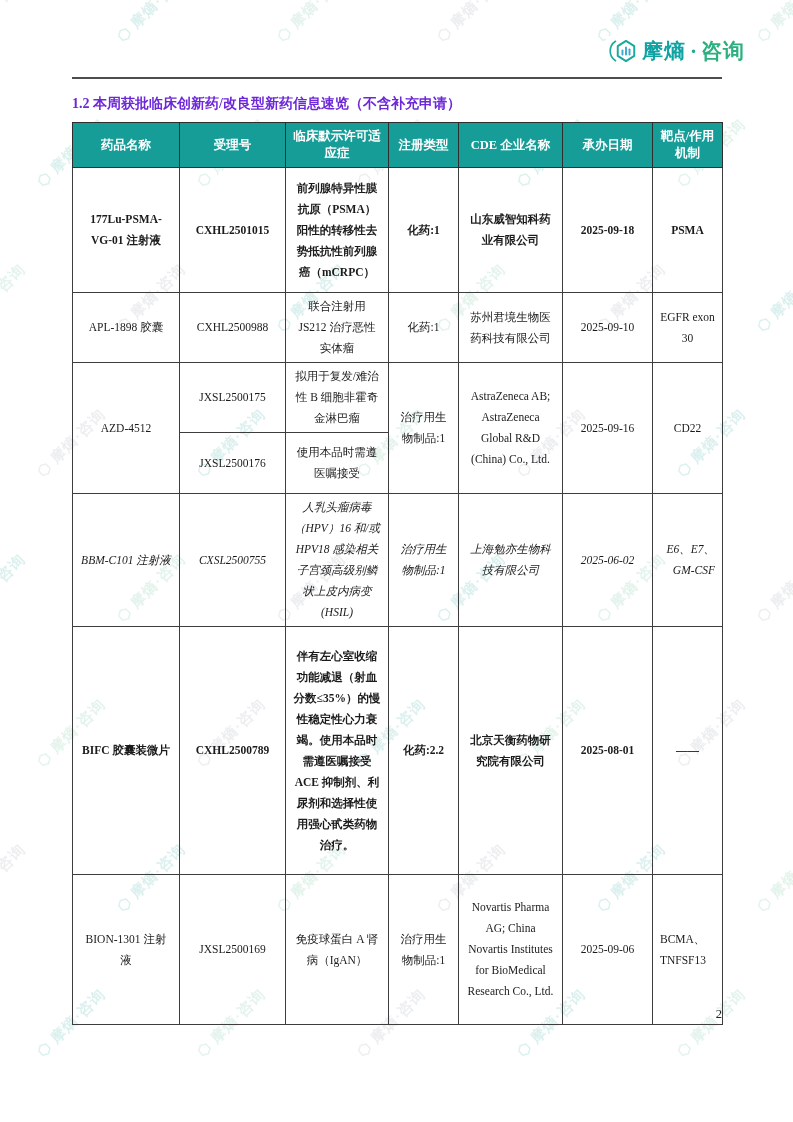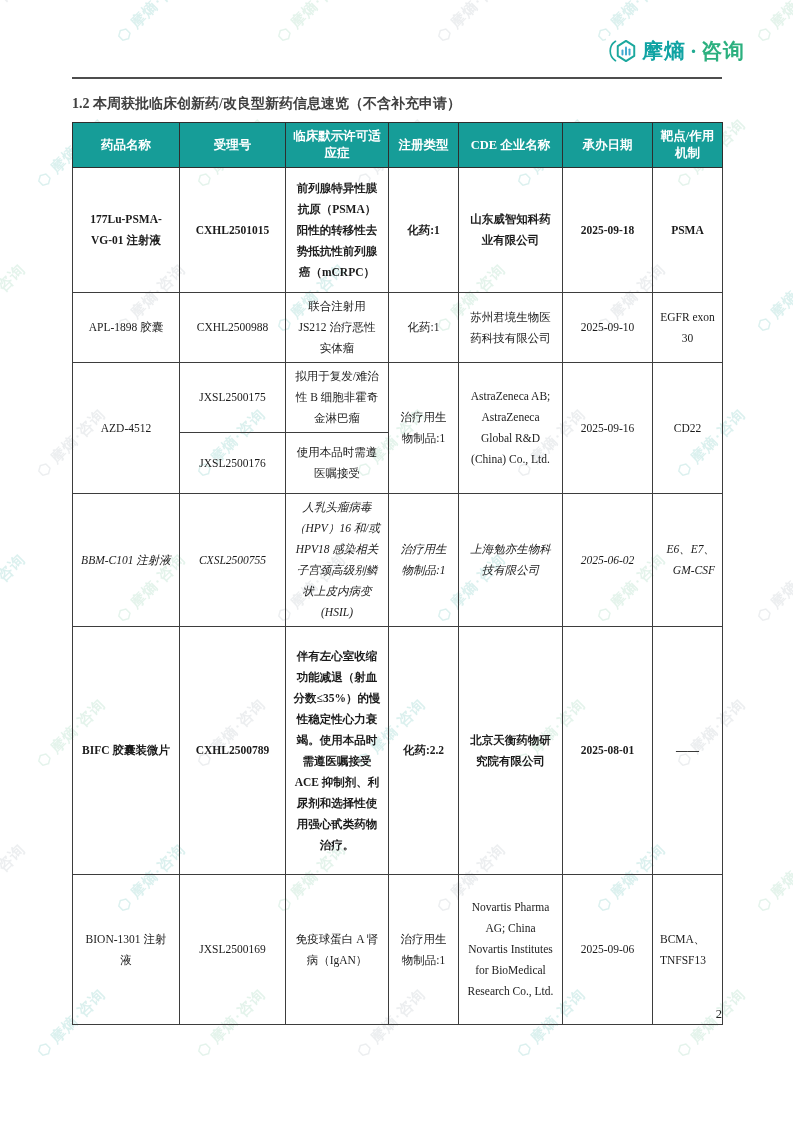--- a/index.html
+++ b/index.html
@@ -22,21 +22,21 @@
   }
   .logo { position:absolute; top:36px; right:46px; display:flex; align-items:center; gap:4px; z-index:2; background:#fff; padding:1px 2px; }
   .logo svg { display:block; }
   .logo-part1 { font-size:21px; font-weight:bold; color:#10a3a3; letter-spacing:1px; }
   .logo-sep   { font-size:21px; font-weight:bold; color:#22ab92; }
   .logo-part2 { font-size:21px; font-weight:bold; color:#2cb07f; letter-spacing:1px; }
   .hdr-rule { position:absolute; top:77px; left:72px; width:650px; border-top:2px solid #4d4d4d; z-index:2; }
   
   .section-title {
     position:absolute; top:95px; left:72px; width:650px; z-index:2;
-    font-size:14px; font-weight:bold; color:#404040;
+    font-size:14px; font-weight:bold; color:#6d28d9;
   }
   
   table.main {
     position:absolute; top:122px; left:72px; width:650px; z-index:1;
     border-collapse:collapse; table-layout:fixed;
   }
   table.main th {
     background:#169d98; color:#ffffff; font-weight:bold; font-size:12.5px;
     border:1px solid #2e2e2e; height:45px; line-height:17px; padding:2px 4px;
     text-align:center; vertical-align:middle;

